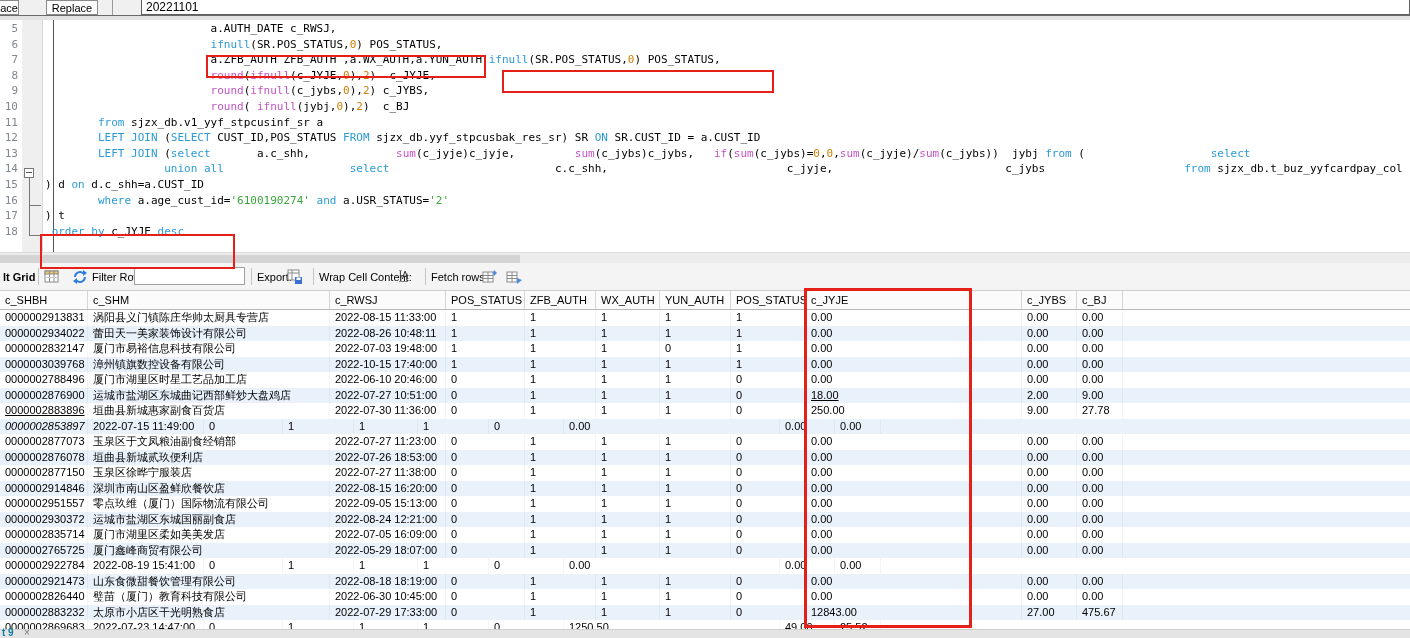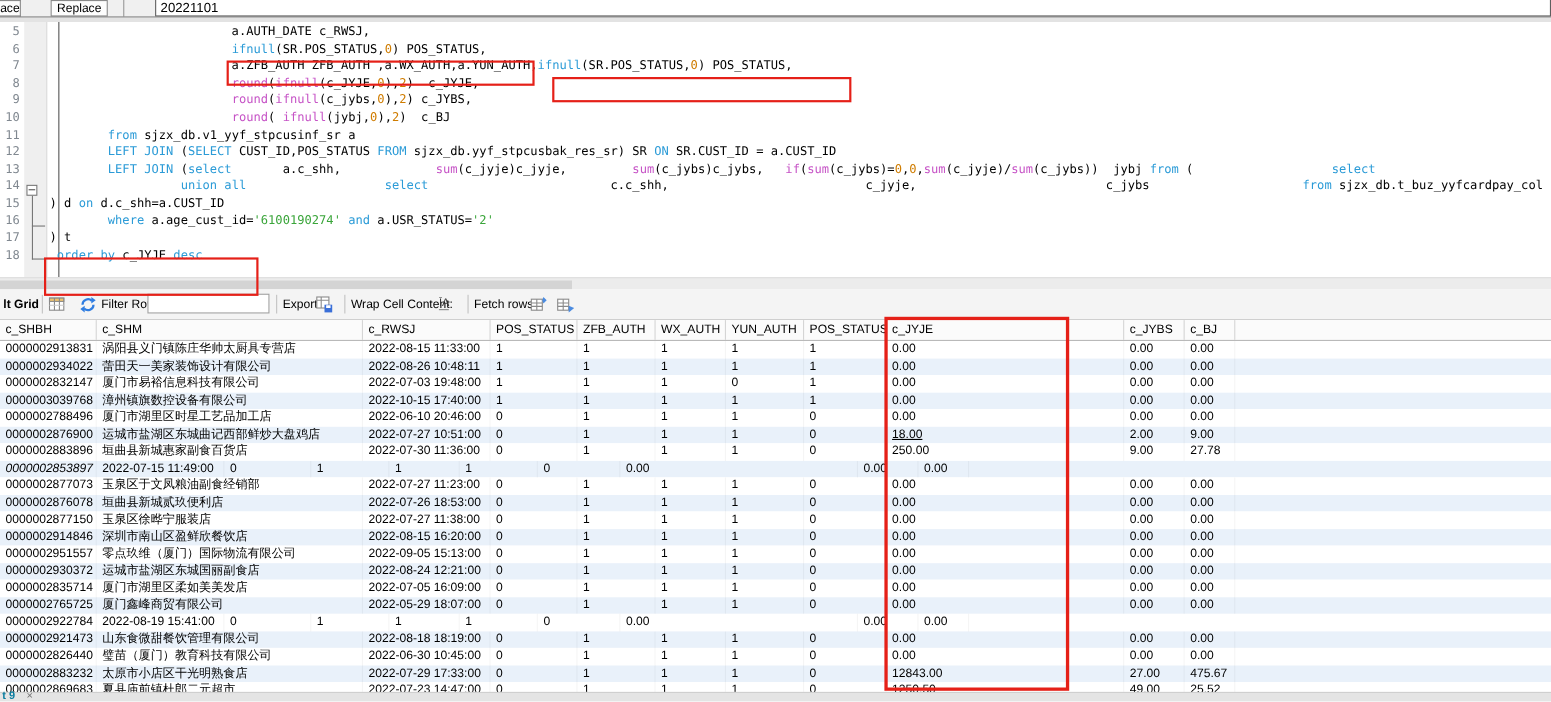--- a/index.html
+++ b/index.html
@@ -268,21 +268,21 @@
         <div class="gcell" style="width: 79px;">0</div>
         <div class="gcell" style="width: 71px;">1</div>
         <div class="gcell" style="width: 64px;">1</div>
         <div class="gcell" style="width: 71px;">1</div>
         <div class="gcell" style="width: 75px;">0</div>
         <div class="gcell" style="width: 216px; text-decoration: underline;">18.00</div>
         <div class="gcell" style="width: 55px;">2.00</div>
         <div class="gcell" style="width: 46px;">9.00</div>
       </div>
       <div class="grow">
-        <div class="gcell" style="width: 88px;">0000002883896</div>
+        <div class="gcell" style="width: 88px; text-decoration: underline;">0000002883896</div>
         <div class="gcell" style="width: 242px;">垣曲县新城惠家副食百货店</div>
         <div class="gcell" style="width: 116px;">2022-07-30 11:36:00</div>
         <div class="gcell" style="width: 79px;">0</div>
         <div class="gcell" style="width: 71px;">1</div>
         <div class="gcell" style="width: 64px;">1</div>
         <div class="gcell" style="width: 71px;">1</div>
         <div class="gcell" style="width: 75px;">0</div>
         <div class="gcell" style="width: 216px;">250.00</div>
         <div class="gcell" style="width: 55px;">9.00</div>
         <div class="gcell" style="width: 46px;">27.78</div>
@@ -449,21 +449,20 @@
         <div class="gcell" style="width: 71px;">1</div>
         <div class="gcell" style="width: 64px;">1</div>
         <div class="gcell" style="width: 71px;">1</div>
         <div class="gcell" style="width: 75px;">0</div>
         <div class="gcell" style="width: 216px;">12843.00</div>
         <div class="gcell" style="width: 55px;">27.00</div>
         <div class="gcell" style="width: 46px;">475.67</div>
       </div>
       <div class="grow">
         <div class="gcell" style="width: 88px;">0000002869683</div>
-        <div class="gcell" style="width: 242px;">夏县庙前镇杜郎二元超市</div>
         <div class="gcell" style="width: 116px;">2022-07-23 14:47:00</div>
         <div class="gcell" style="width: 79px;">0</div>
         <div class="gcell" style="width: 71px;">1</div>
         <div class="gcell" style="width: 64px;">1</div>
         <div class="gcell" style="width: 71px;">1</div>
         <div class="gcell" style="width: 75px;">0</div>
         <div class="gcell" style="width: 216px;">1250.50</div>
         <div class="gcell" style="width: 55px;">49.00</div>
         <div class="gcell" style="width: 46px;">25.52</div>
       </div>

